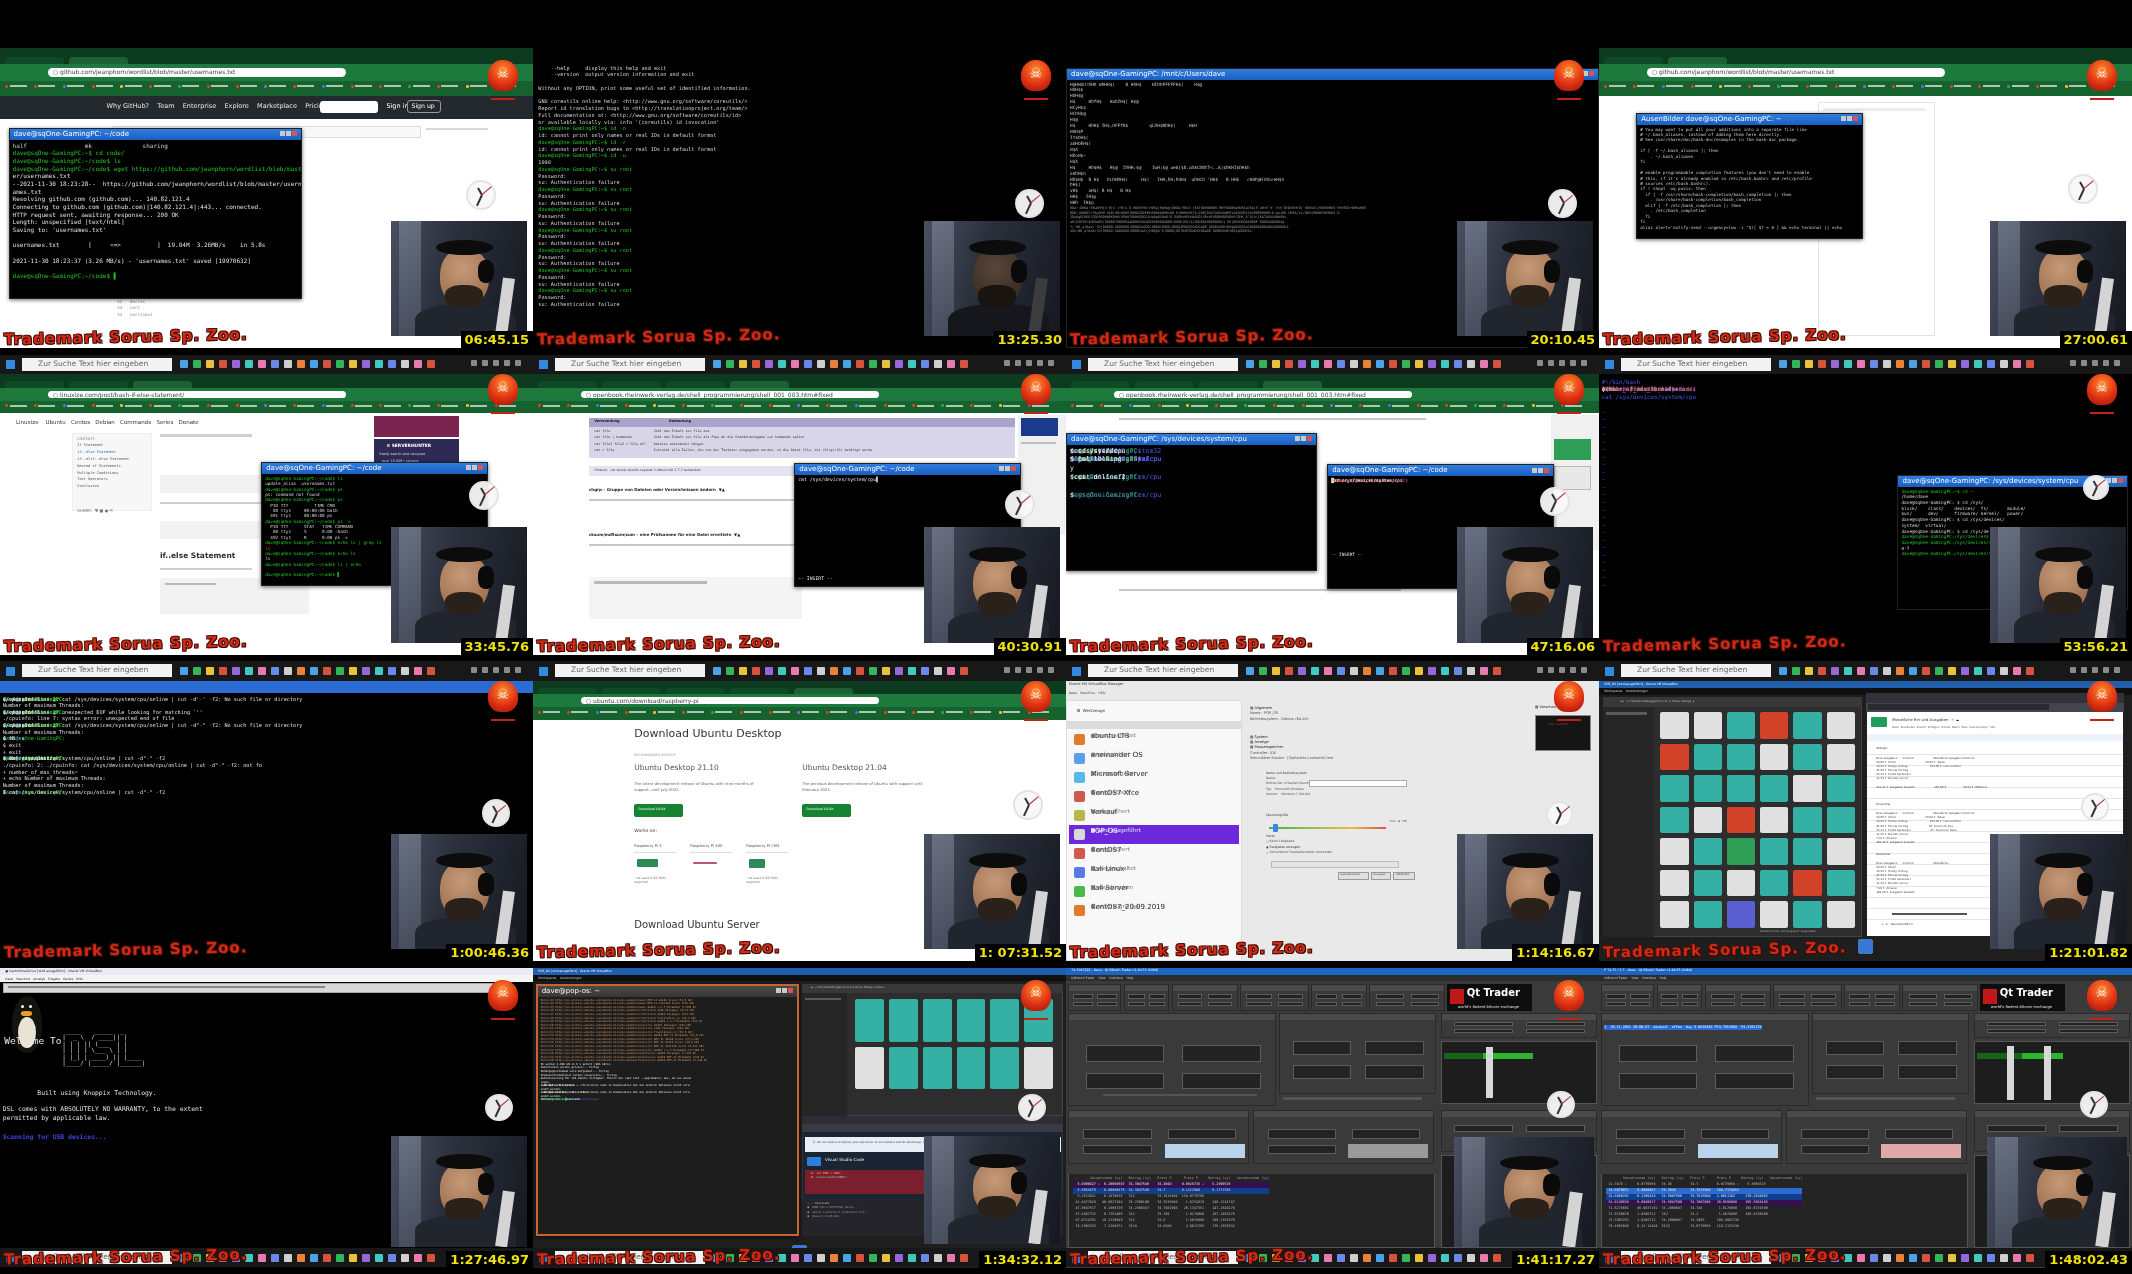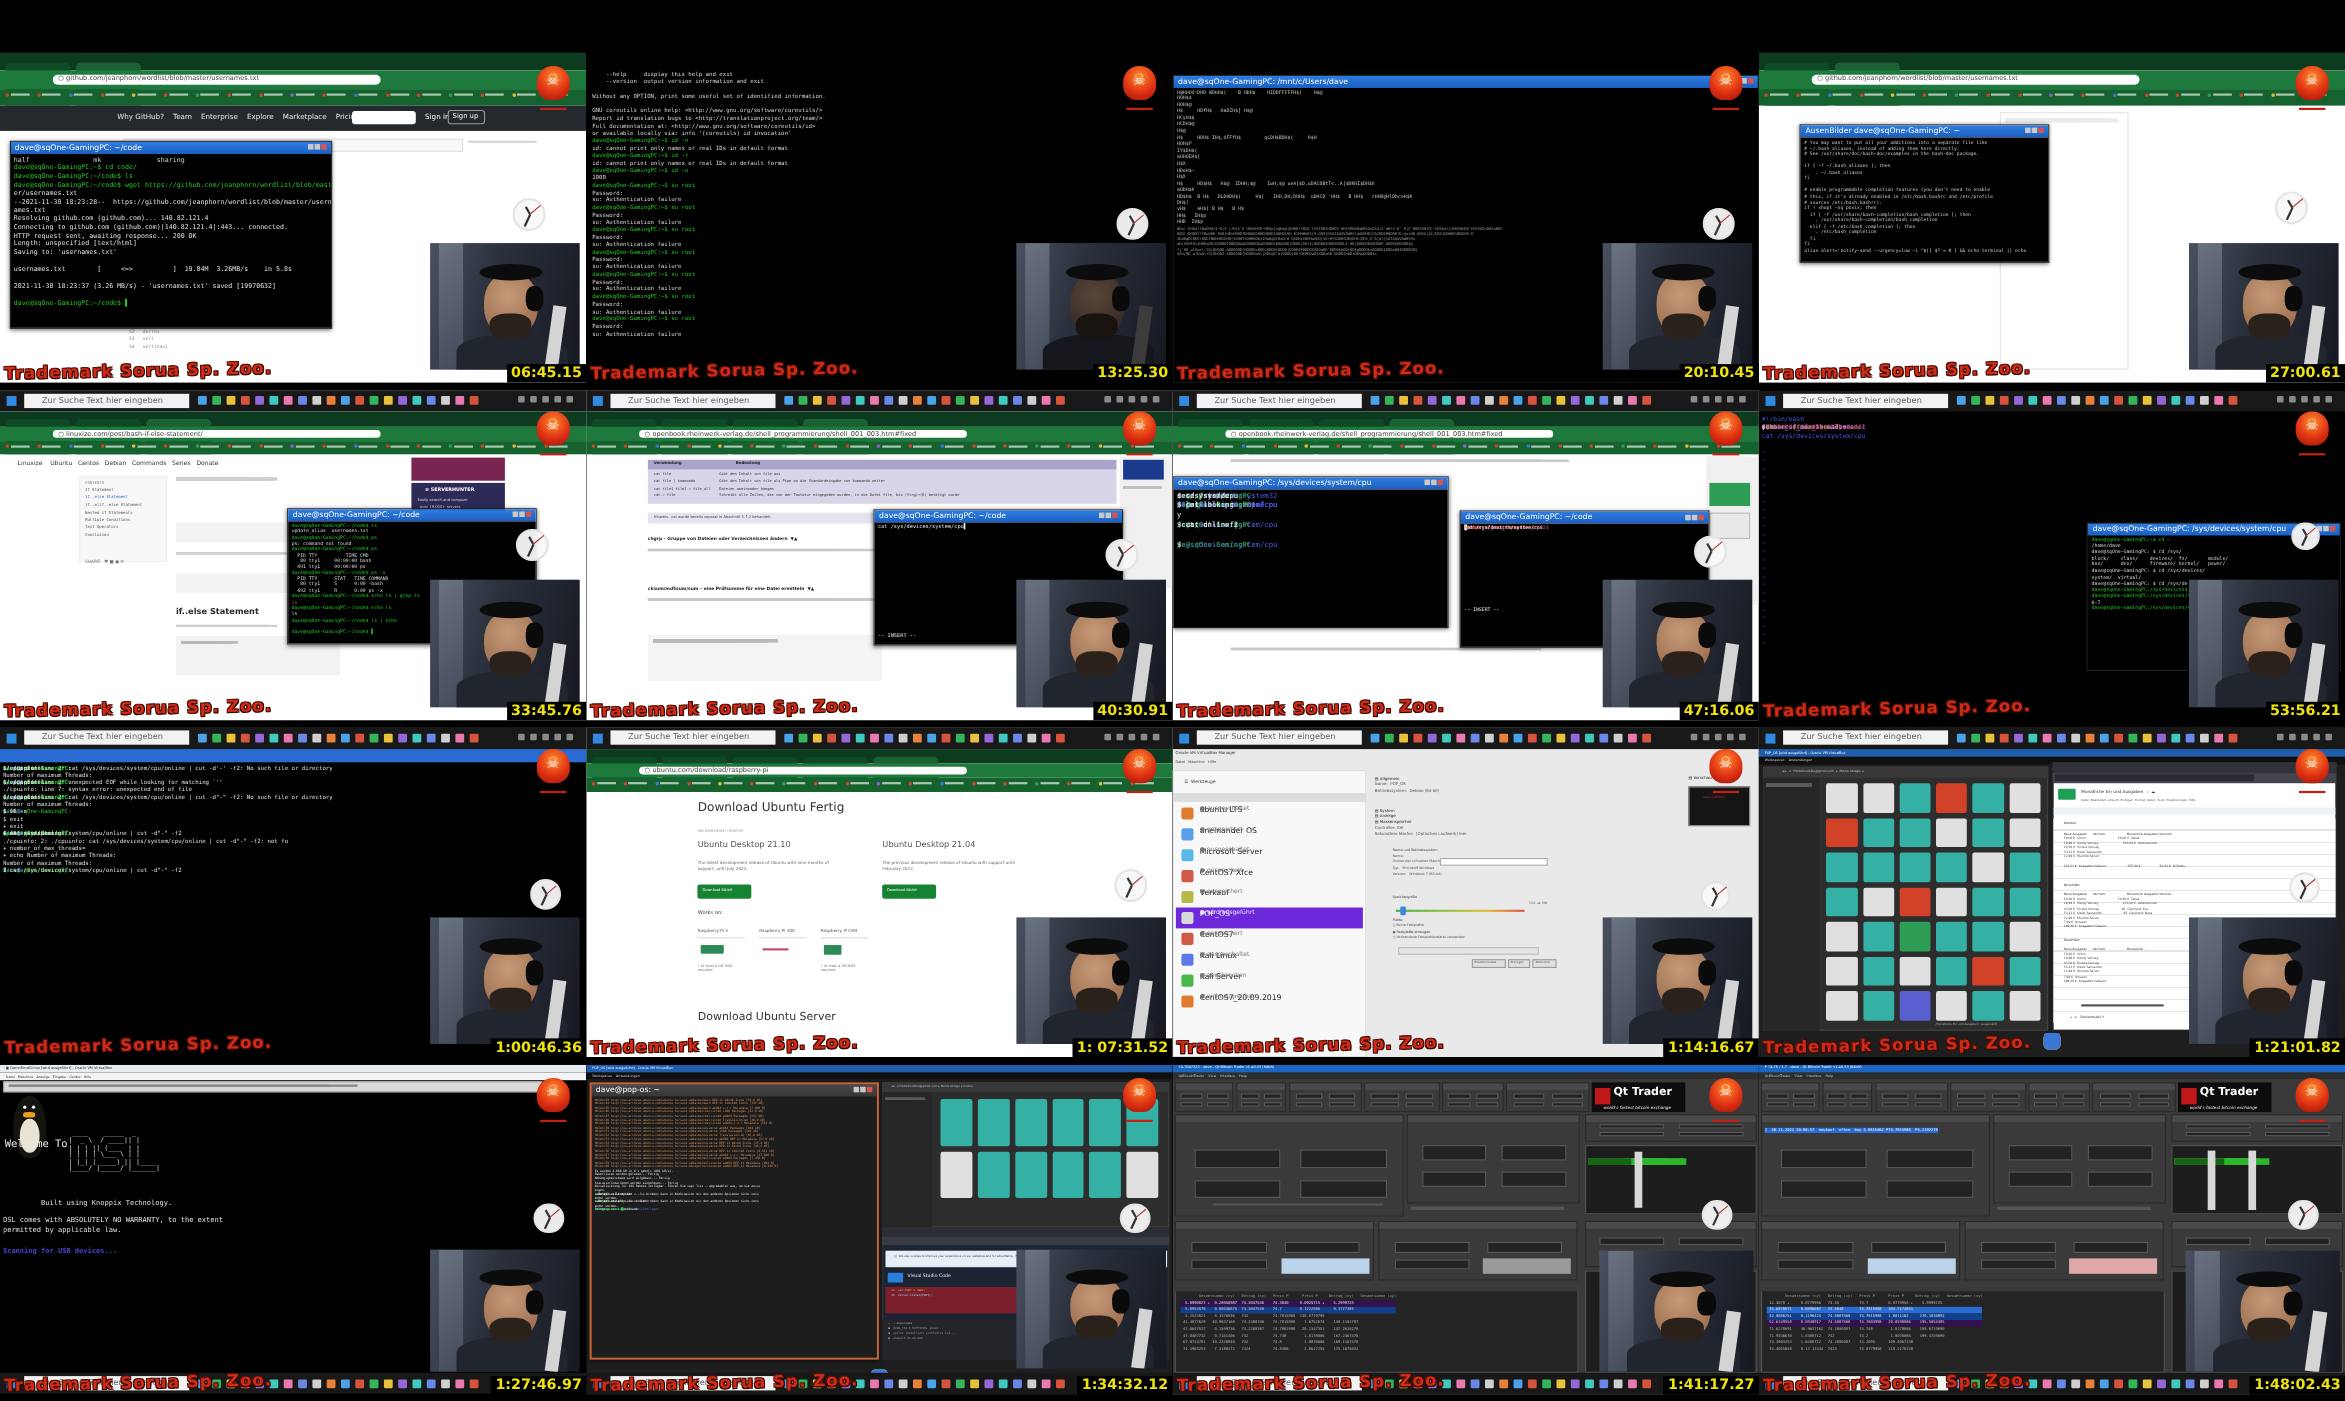--- a/index.html
+++ b/index.html
@@ -1219,21 +1219,21 @@
             <div class="dot" style="left: 76.6%; top: 28%; width: 3px; height: 3px; background: rgb(46, 158, 87);"></div>
             <div style="left: 77.4%; top: 30%; width: 3.2%; height: 2px; background: rgb(168, 200, 176);"></div>
             <div class="dot" style="left: 82%; top: 28%; width: 3px; height: 3px; background: rgb(209, 66, 40);"></div>
             <div style="left: 82.8%; top: 30%; width: 3.2%; height: 2px; background: rgb(168, 200, 176);"></div>
             <div class="dot" style="left: 87.4%; top: 28%; width: 3px; height: 3px; background: rgb(232, 183, 58);"></div>
             <div style="left: 88.2%; top: 30%; width: 3.2%; height: 2px; background: rgb(168, 200, 176);"></div>
             <div class="dot" style="left: 92.8%; top: 28%; width: 3px; height: 3px; background: rgb(209, 66, 40);"></div>
             <div style="left: 93.6%; top: 30%; width: 3.2%; height: 2px; background: rgb(168, 200, 176);"></div>
           </div>
         </div>
-        <div style="left: 19%; top: 22%; color: rgb(51, 51, 51); font-size: 11px; white-space: pre;">Download Ubuntu Fertig</div>
+        <div style="left: 19%; top: 22%; color: rgb(51, 51, 51); font-size: 11px; white-space: pre;">Download Ubuntu Desktop</div>
         <div style="left: 19%; top: 30.5%; color: rgb(153, 153, 153); font-size: 3.2px; white-space: pre;">RECOMMENDED DESKTOP</div>
         <div style="left: 19%; top: 34%; color: rgb(85, 85, 85); font-size: 7.5px; white-space: pre;">Ubuntu Desktop 21.10</div>
         <div style="left: 50.5%; top: 34%; color: rgb(85, 85, 85); font-size: 7.5px; white-space: pre;">Ubuntu Desktop 21.04</div>
         <div class="lines" style="left: 19%; top: 40%;">
           <div class="tl" style="font-size: 3.8px; line-height: 1.6; font-family: &quot;DejaVu Sans&quot;, sans-serif; color: rgb(102, 102, 102);">The latest development release of Ubuntu with nine months of</div>
           <div class="tl" style="font-size: 3.8px; line-height: 1.6; font-family: &quot;DejaVu Sans&quot;, sans-serif; color: rgb(102, 102, 102);">support, until July 2022.</div>
         </div>
         <div class="lines" style="left: 50.5%; top: 40%;">
           <div class="tl" style="font-size: 3.8px; line-height: 1.6; font-family: &quot;DejaVu Sans&quot;, sans-serif; color: rgb(102, 102, 102);">The previous development release of Ubuntu with support until</div>
           <div class="tl" style="font-size: 3.8px; line-height: 1.6; font-family: &quot;DejaVu Sans&quot;, sans-serif; color: rgb(102, 102, 102);">February 2022.</div>

